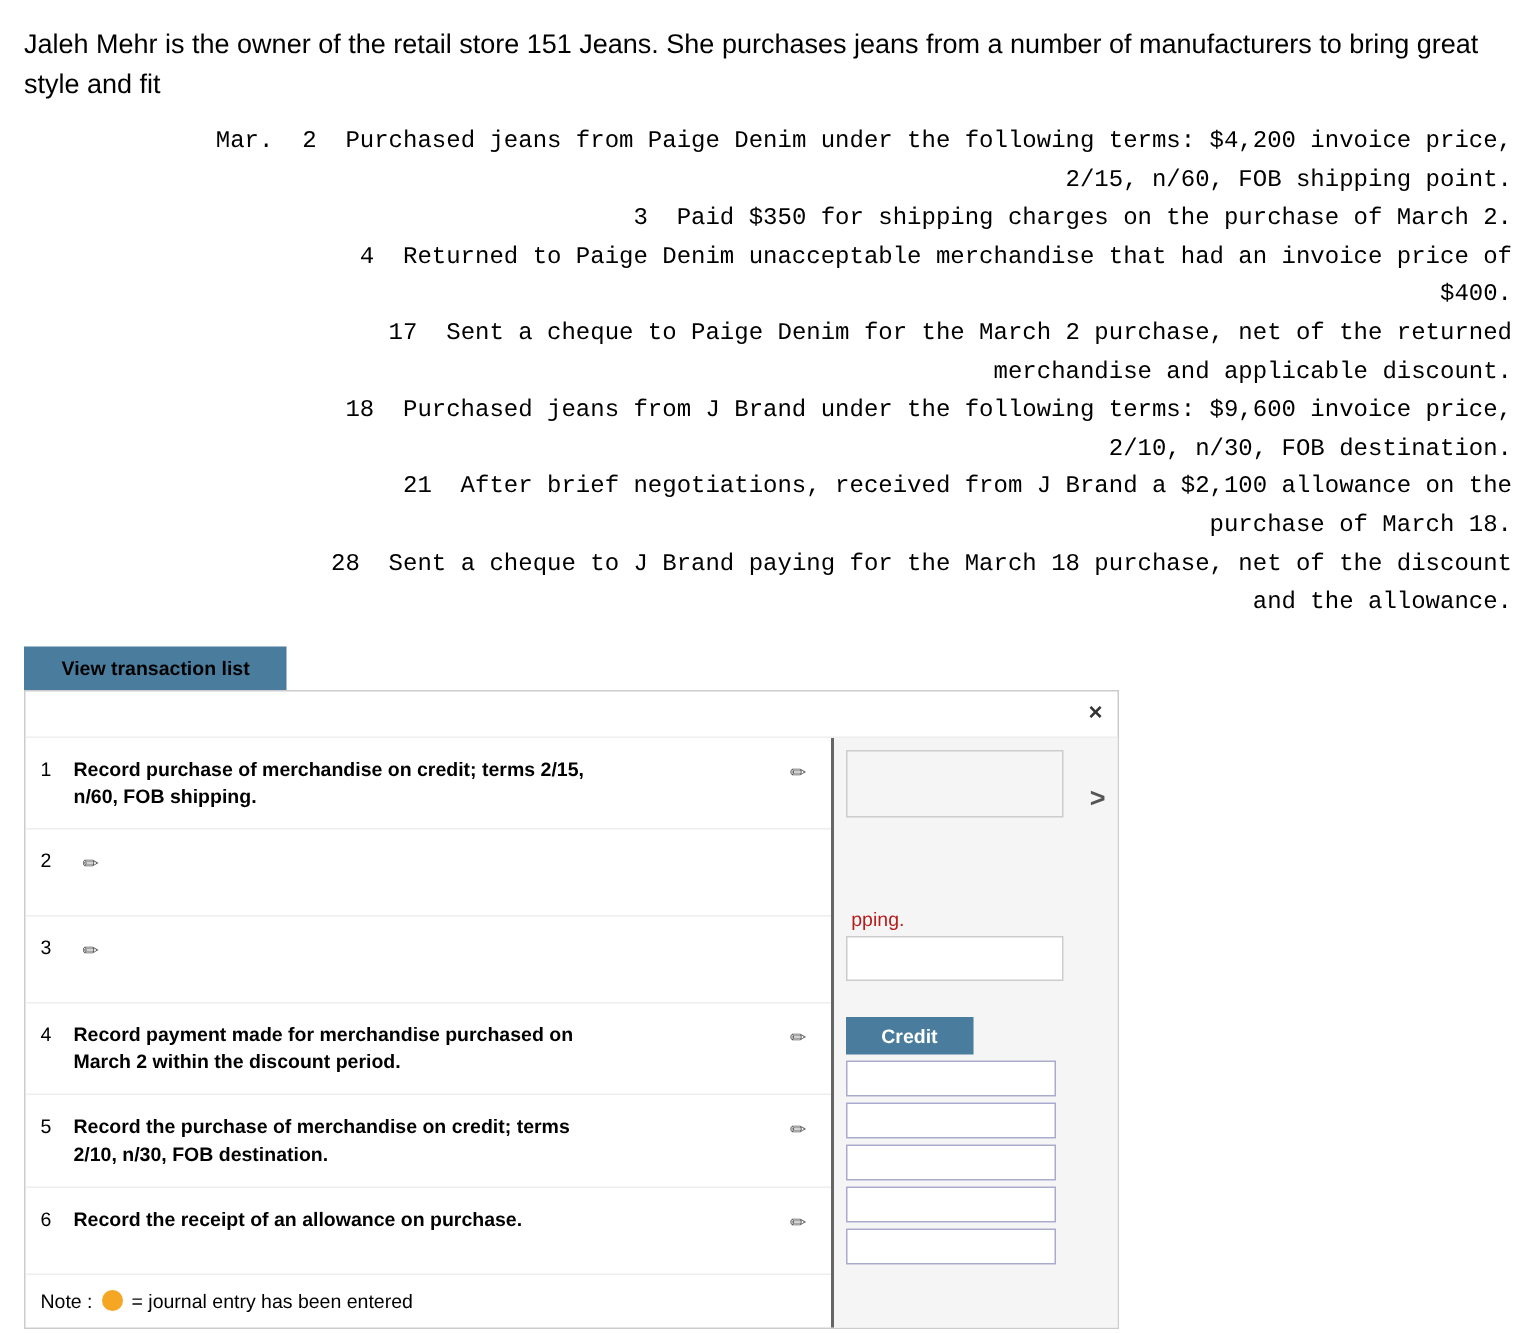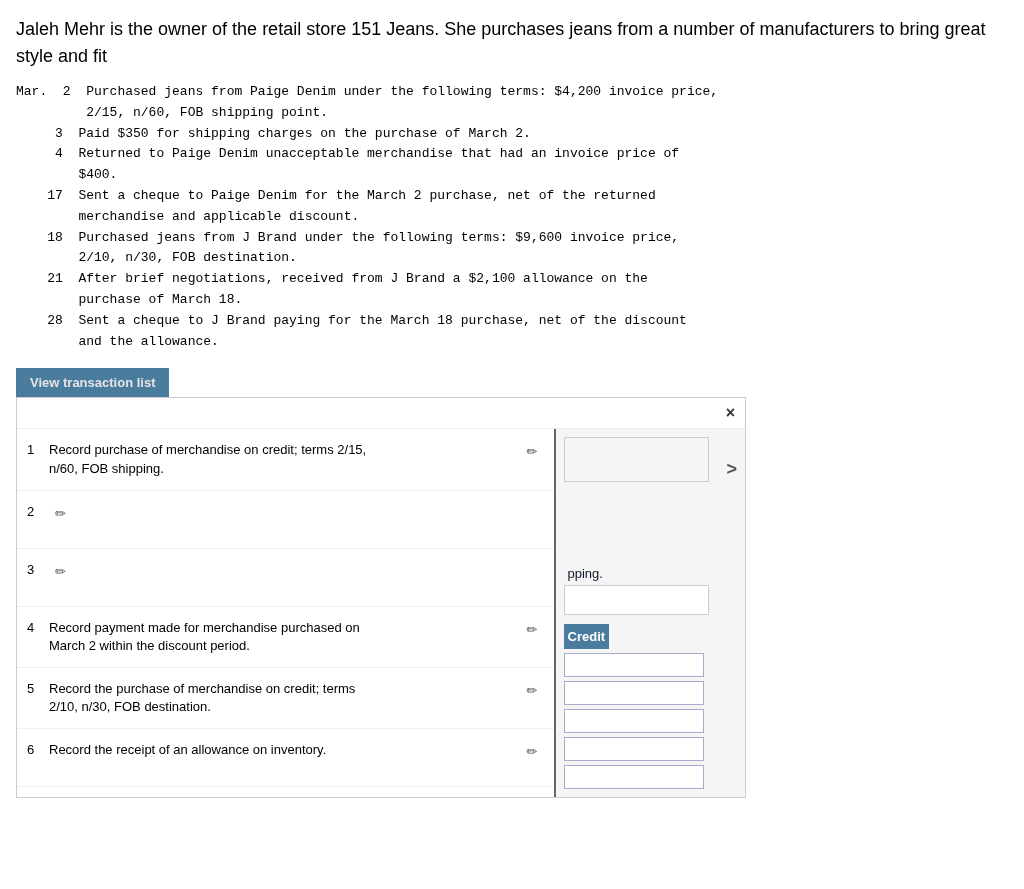--- a/index.html
+++ b/index.html
@@ -12,30 +12,31 @@
       width: 1024px;
       min-height: 889px;
     }
     .intro-text {
       font-size: 18px;
       line-height: 1.5;
       margin-bottom: 12px;
     }
     .transactions-block {
       font-family: 'Courier New', monospace;
-      font-size: 13px;
+      font-size: 16px;
       line-height: 1.6;
       margin-bottom: 16px;
       white-space: pre;
+      text-align: right;
     }
     .view-transaction-btn {
       background: #4a7c9e;
-      color: #e5e5e5;
-      border: none;
-      padding: 7px 14px;
+      color: #000000;
+      border: none;
+      padding: 7px 25px;
       font-size: 13px;
       font-weight: bold;
       cursor: pointer;
       margin-bottom: 0;
       display: inline-block;
     }
     .panel-container {
       border: 1px solid #ccc;
       width: 730px;
       background: #fff;
@@ -72,20 +73,21 @@
     .transaction-item .num {
       width: 22px;
       font-size: 13px;
       flex-shrink: 0;
       padding-top: 1px;
     }
     .transaction-item .desc {
       flex: 1;
       font-size: 13px;
       line-height: 1.4;
+      font-weight: bold;
     }
     .transaction-item .edit-btn {
       background: none;
       border: none;
       cursor: pointer;
       padding: 2px 6px;
       color: #555;
       font-size: 14px;
       flex-shrink: 0;
     }
@@ -122,33 +124,33 @@
     .chevron-right {
       position: absolute;
       top: 30px;
       right: 8px;
       font-size: 18px;
       font-weight: bold;
       color: #555;
     }
     .partial-text {
       font-size: 13px;
-      margin-top: 84px;
+      margin-top: 60px;
       margin-left: 4px;
-      color: #0f172a;
+      color: #b91c1c;
     }
     .credit-btn {
       background: #4a7c9e;
       color: #fff;
       border: none;
-      padding: 5px 4px;
-      font-size: 13px;
-      font-weight: bold;
-      cursor: pointer;
-      margin-top: 9px;
+      padding: 5px 24px;
+      font-size: 13px;
+      font-weight: bold;
+      cursor: pointer;
+      margin-top: 24px;
       display: block;
     }
     .input-row {
       margin-top: 4px;
     }
     .input-row input {
       width: 140px;
       height: 24px;
       border: 1px solid #aac;
       background: #fff;
@@ -253,24 +255,29 @@
       </div>
 
       <div class="transaction-item">
         <span class="num">5</span>
         <span class="desc">Record the purchase of merchandise on credit; terms<br>2/10, n/30, FOB destination.</span>
         <button class="edit-btn"></button>
       </div>
 
       <div class="transaction-item">
         <span class="num">6</span>
-        <span class="desc">Record the receipt of an allowance on inventory.</span>
-        <button class="edit-btn"></button>
-      </div>
-
+        <span class="desc">Record the receipt of an allowance on purchase.</span>
+        <button class="edit-btn"></button>
+      </div>
+
+      <div class="note-row">
+        <span>Note :</span>
+        <span class="dot-icon"></span>
+        <span>= journal entry has been entered</span>
+      </div>
     </div>
 
     <div class="journal-panel">
       <div class="journal-panel-inner">
         <span class="chevron-right">&gt;</span>
 
         <div style="height:45px; background:#f5f5f5; border: 1px solid #ccc; margin-bottom:4px; width:145px;"></div>
 
         <div class="partial-text">pping.</div>
 

